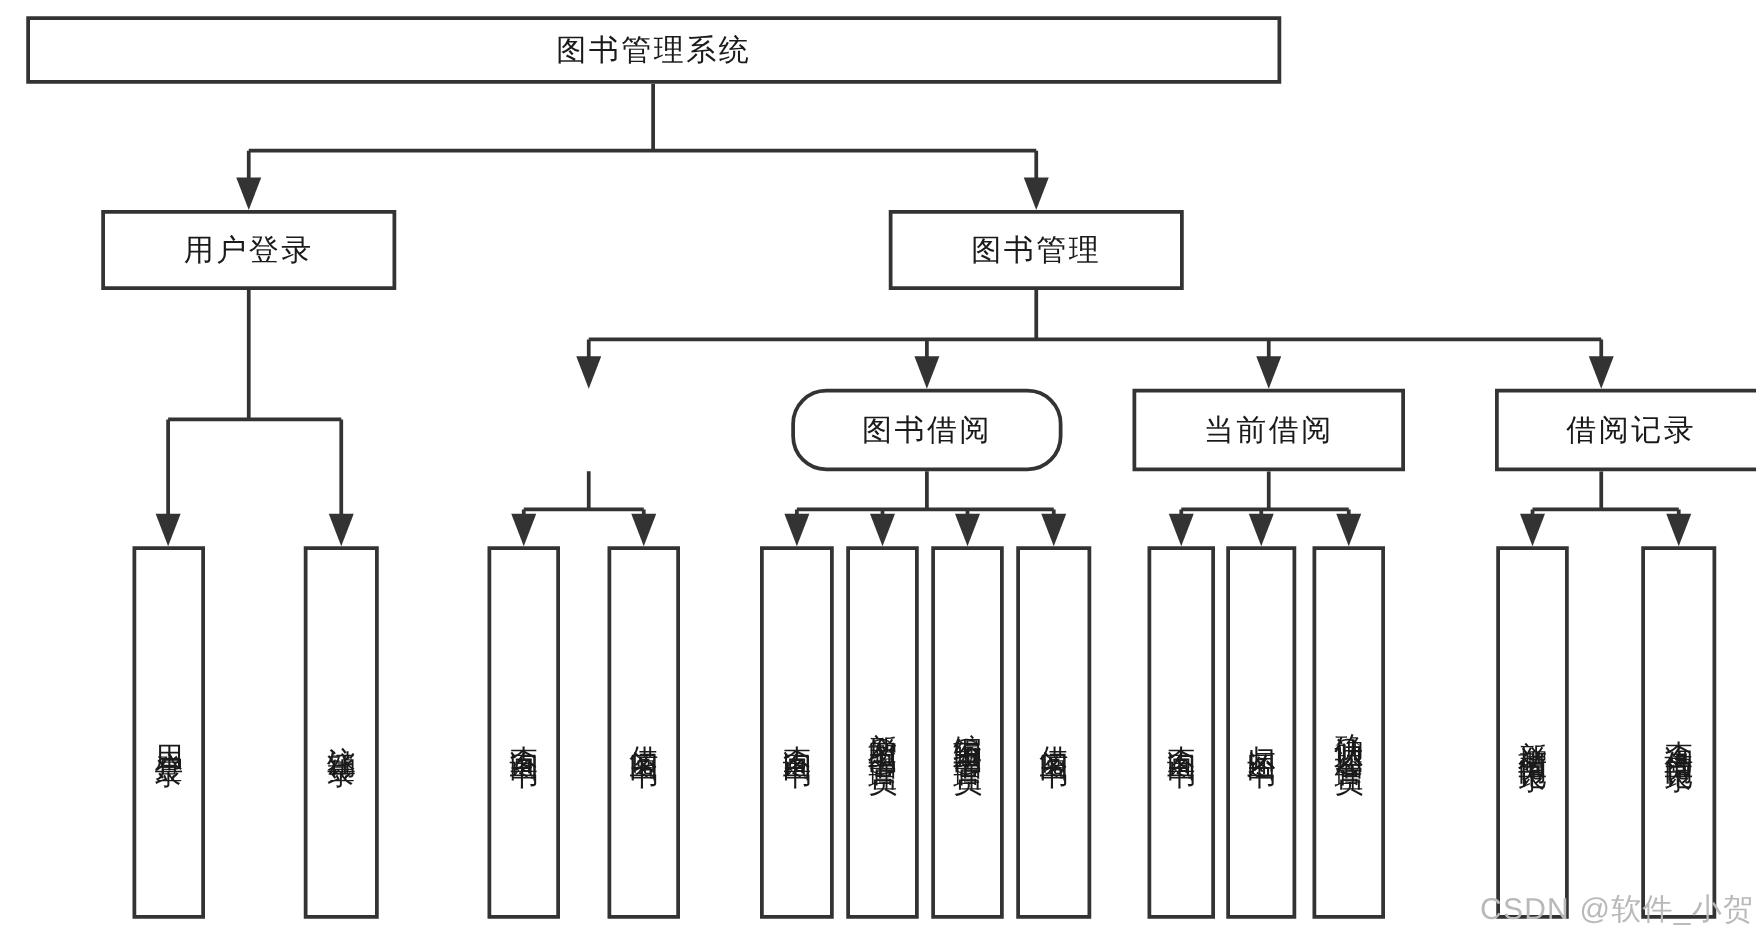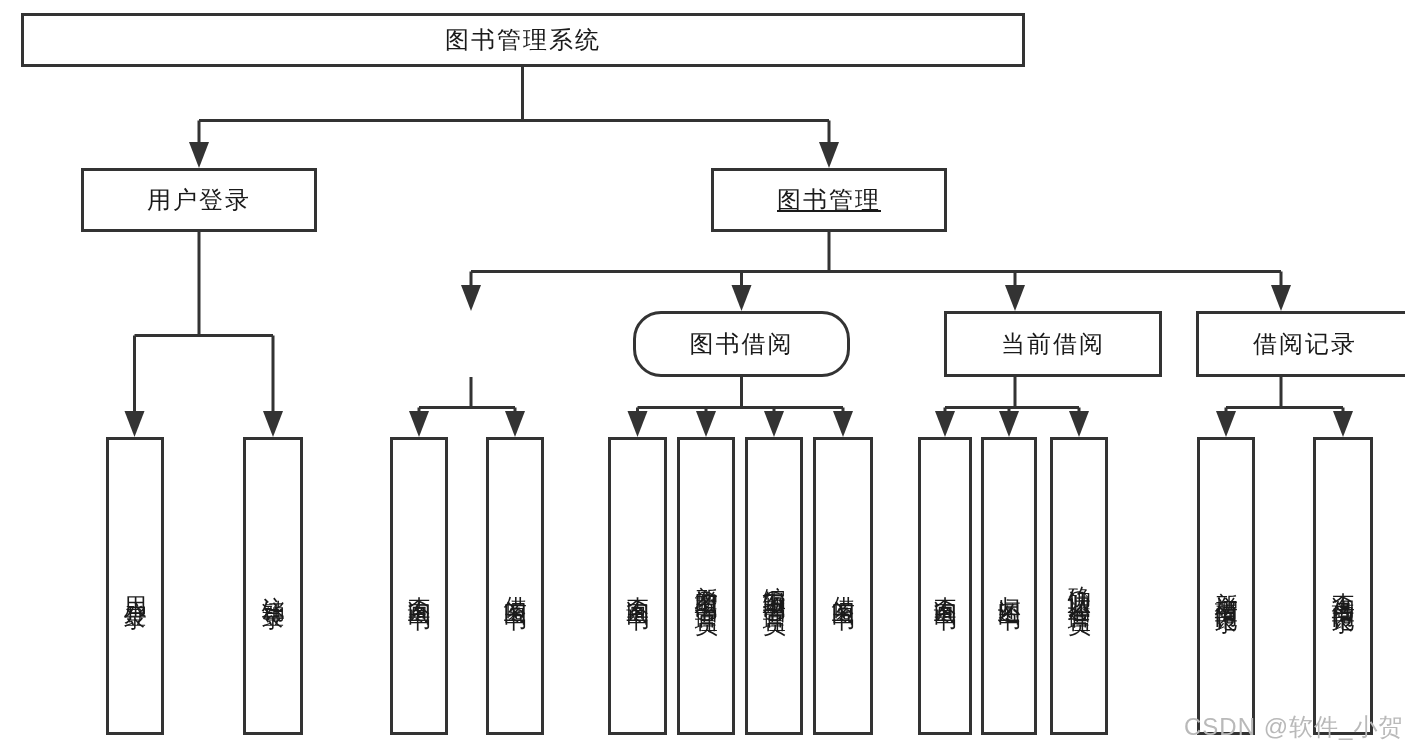--- a/index.html
+++ b/index.html
@@ -90,24 +90,24 @@
       <polygon points="999,411 1019,411 1009,437"></polygon>
       <polygon points="1069,411 1089,411 1079,437"></polygon>
       <polygon points="1216,411 1236,411 1226,437"></polygon>
       <polygon points="1333,411 1353,411 1343,437"></polygon>
     </g>
   </svg>
 
   <div class="node" style="left:21px; top:13px; width:1004px; height:54px;">图书管理系统</div>
 
   <div class="node" style="left:81px; top:168px; width:236px; height:64px;">用户登录</div>
-  <div class="node" style="left:711px; top:168px; width:236px; height:64px;text-decoration:underline;">图书管理</div>
+  <div class="node" style="left:711px; top:168px; width:236px; height:64px;">图书管理</div>
 
   <div class="node" style="left:633px; top:311px; width:217px; height:66px;border-radius:28px;">图书借阅</div>
-  <div class="node" style="left:944px; top:311px; width:218px; height:66px;">当前借阅</div>
+  <div class="node" style="left:906px; top:311px; width:218px; height:66px;">当前借阅</div>
   <div class="node" style="left:1196px; top:311px; width:218px; height:66px;">借阅记录</div>
 
   <div class="node leaf" style="left:106px; top:437px; width:58px; height:298px;">用户登录</div>
   <div class="node leaf" style="left:243px; top:437px; width:60px; height:298px;">注销登录</div>
 
   <div class="node leaf" style="left:390px; top:437px; width:58px; height:298px;">查询图书</div>
   <div class="node leaf" style="left:486px; top:437px; width:58px; height:298px;">借阅图书</div>
 
   <div class="node leaf" style="left:608px; top:437px; width:59px; height:298px;">查询图书</div>
   <div class="node leaf" style="left:677px; top:437px; width:58px; height:298px;">新增图书（管理员）</div>

